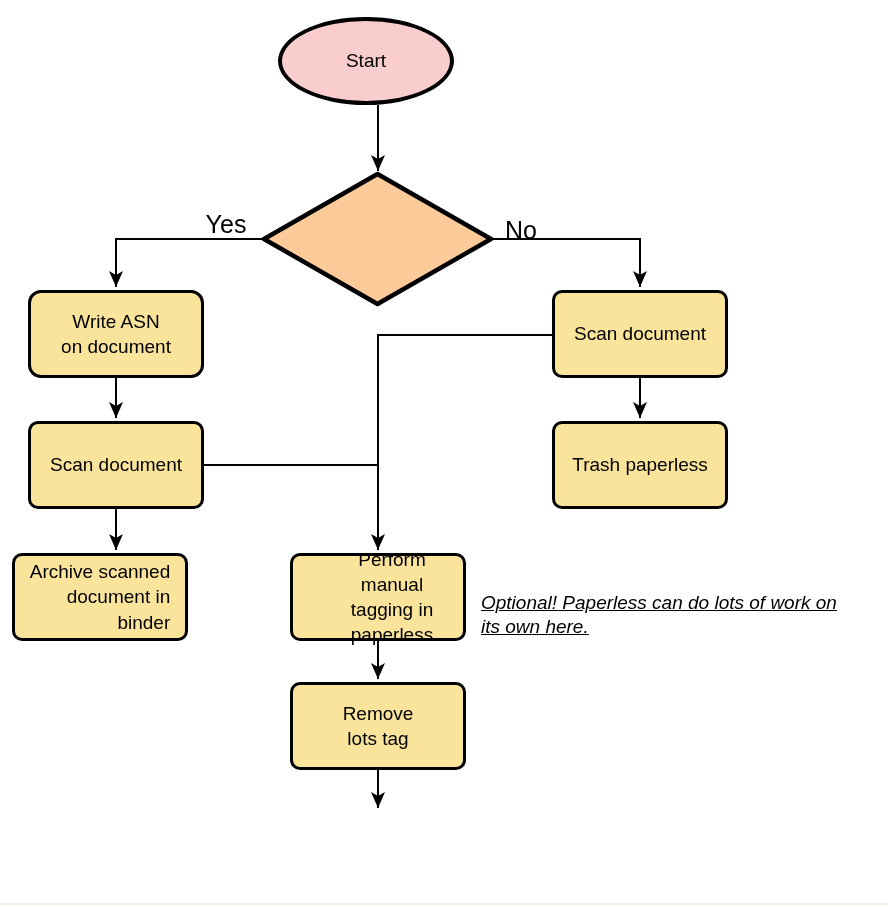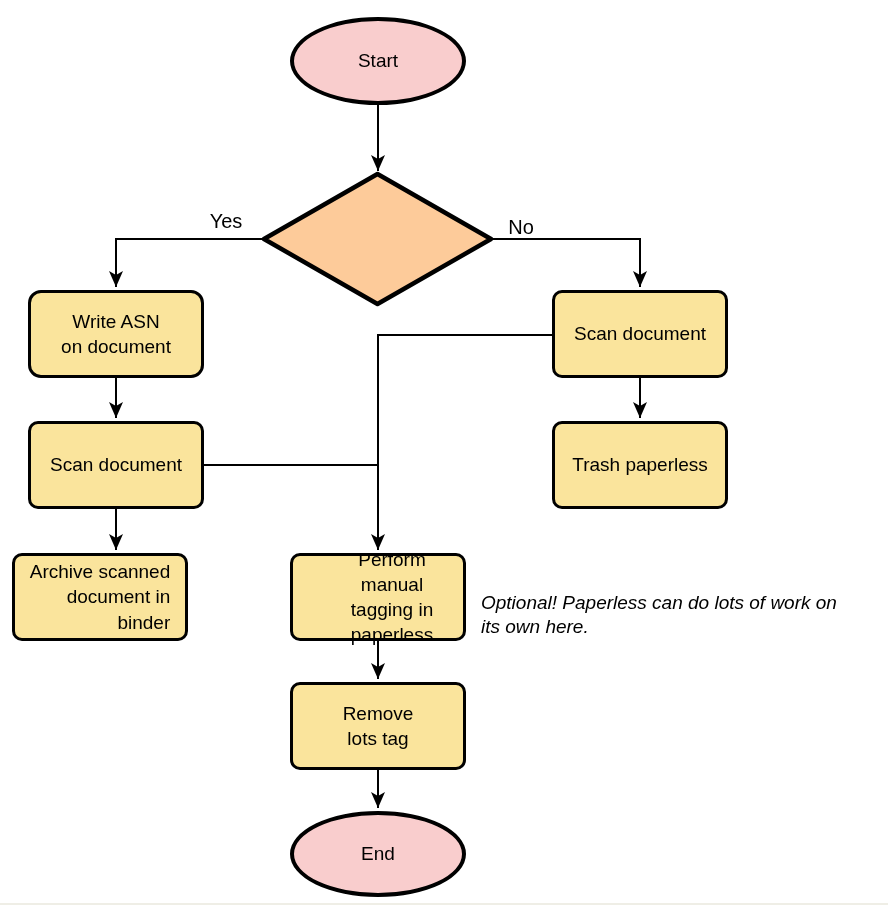--- a/index.html
+++ b/index.html
@@ -40,32 +40,33 @@
   }
   .decision-label {
     position: absolute;
     left: 292px; top: 206px;
     width: 171px; height: 66px;
   }
   .edge-label {
     position: absolute;
     width: 44px;
     text-align: center;
-    font-size: 20px;
+    font-size: 25px;
     color: #000;
   }
   .annotation {
     position: absolute;
     left: 481px; top: 591px;
     width: 404px;
     font-size: 19px;
     font-style: italic;
     line-height: 1.28;
     white-space: pre-line;
     color: #000;
+    text-decoration: underline;
   }
   .bottom-rule {
     position: absolute;
     left: 0; top: 903px;
     width: 888px; height: 2px;
     background: #efeee6;
   }
 </style>
 </head>
 <body>
@@ -86,21 +87,21 @@
     <path class="wire" d="M 116 509 L 116 550" marker-end="url(#arrow)"></path>
     <path class="wire" d="M 640 378 L 640 418" marker-end="url(#arrow)"></path>
     <path class="wire" d="M 552 335 L 378 335 L 378 550" marker-end="url(#arrow)"></path>
     <path class="wire" d="M 204 465 L 379 465"></path>
     <path class="wire" d="M 378 641 L 378 679" marker-end="url(#arrow)"></path>
     <path class="wire" d="M 378 769 L 378 808" marker-end="url(#arrow)"></path>
 
     <polygon points="377.5,174 491,239 377.5,304 264,239" style="fill:var(--decision-fill,#FDCB9A); stroke:var(--stroke,#000); stroke-width:4.5; stroke-linejoin:round;"></polygon>
   </svg>
 
-  <div class="node terminator" style="left:290px; top:17px;">Start</div>
+  <div class="node terminator" style="left:278px; top:17px;">Start</div>
 
 
   <div class="edge-label" style="left:204px; top:210px;">Yes</div>
 
   <div class="edge-label" style="left:499px; top:216px;">No</div>
 
   <div class="node process" style="left:28px; top:290px;border-radius:13px;">Write ASN
 on document</div>
 
   <div class="node process" style="left:28px; top:421px;">Scan document</div>
@@ -113,20 +114,19 @@
 
   <div class="node process" style="left:552px; top:421px;">Trash paperless</div>
 
   <div class="node process" style="left:290px; top:553px;padding-left:32px;">Perform manual
 tagging in
 paperless</div>
 
   <div class="node process" style="left:290px; top:682px;">Remove
 lots tag</div>
 
-  <div class="node terminator" style="left:290px; top:811px; height:86px;">End</div>
 
   <div class="annotation">Optional! Paperless can do lots of work on
 its own here.</div>
 
   <div class="bottom-rule"></div>
 
 </div>
 
 </body></html>

